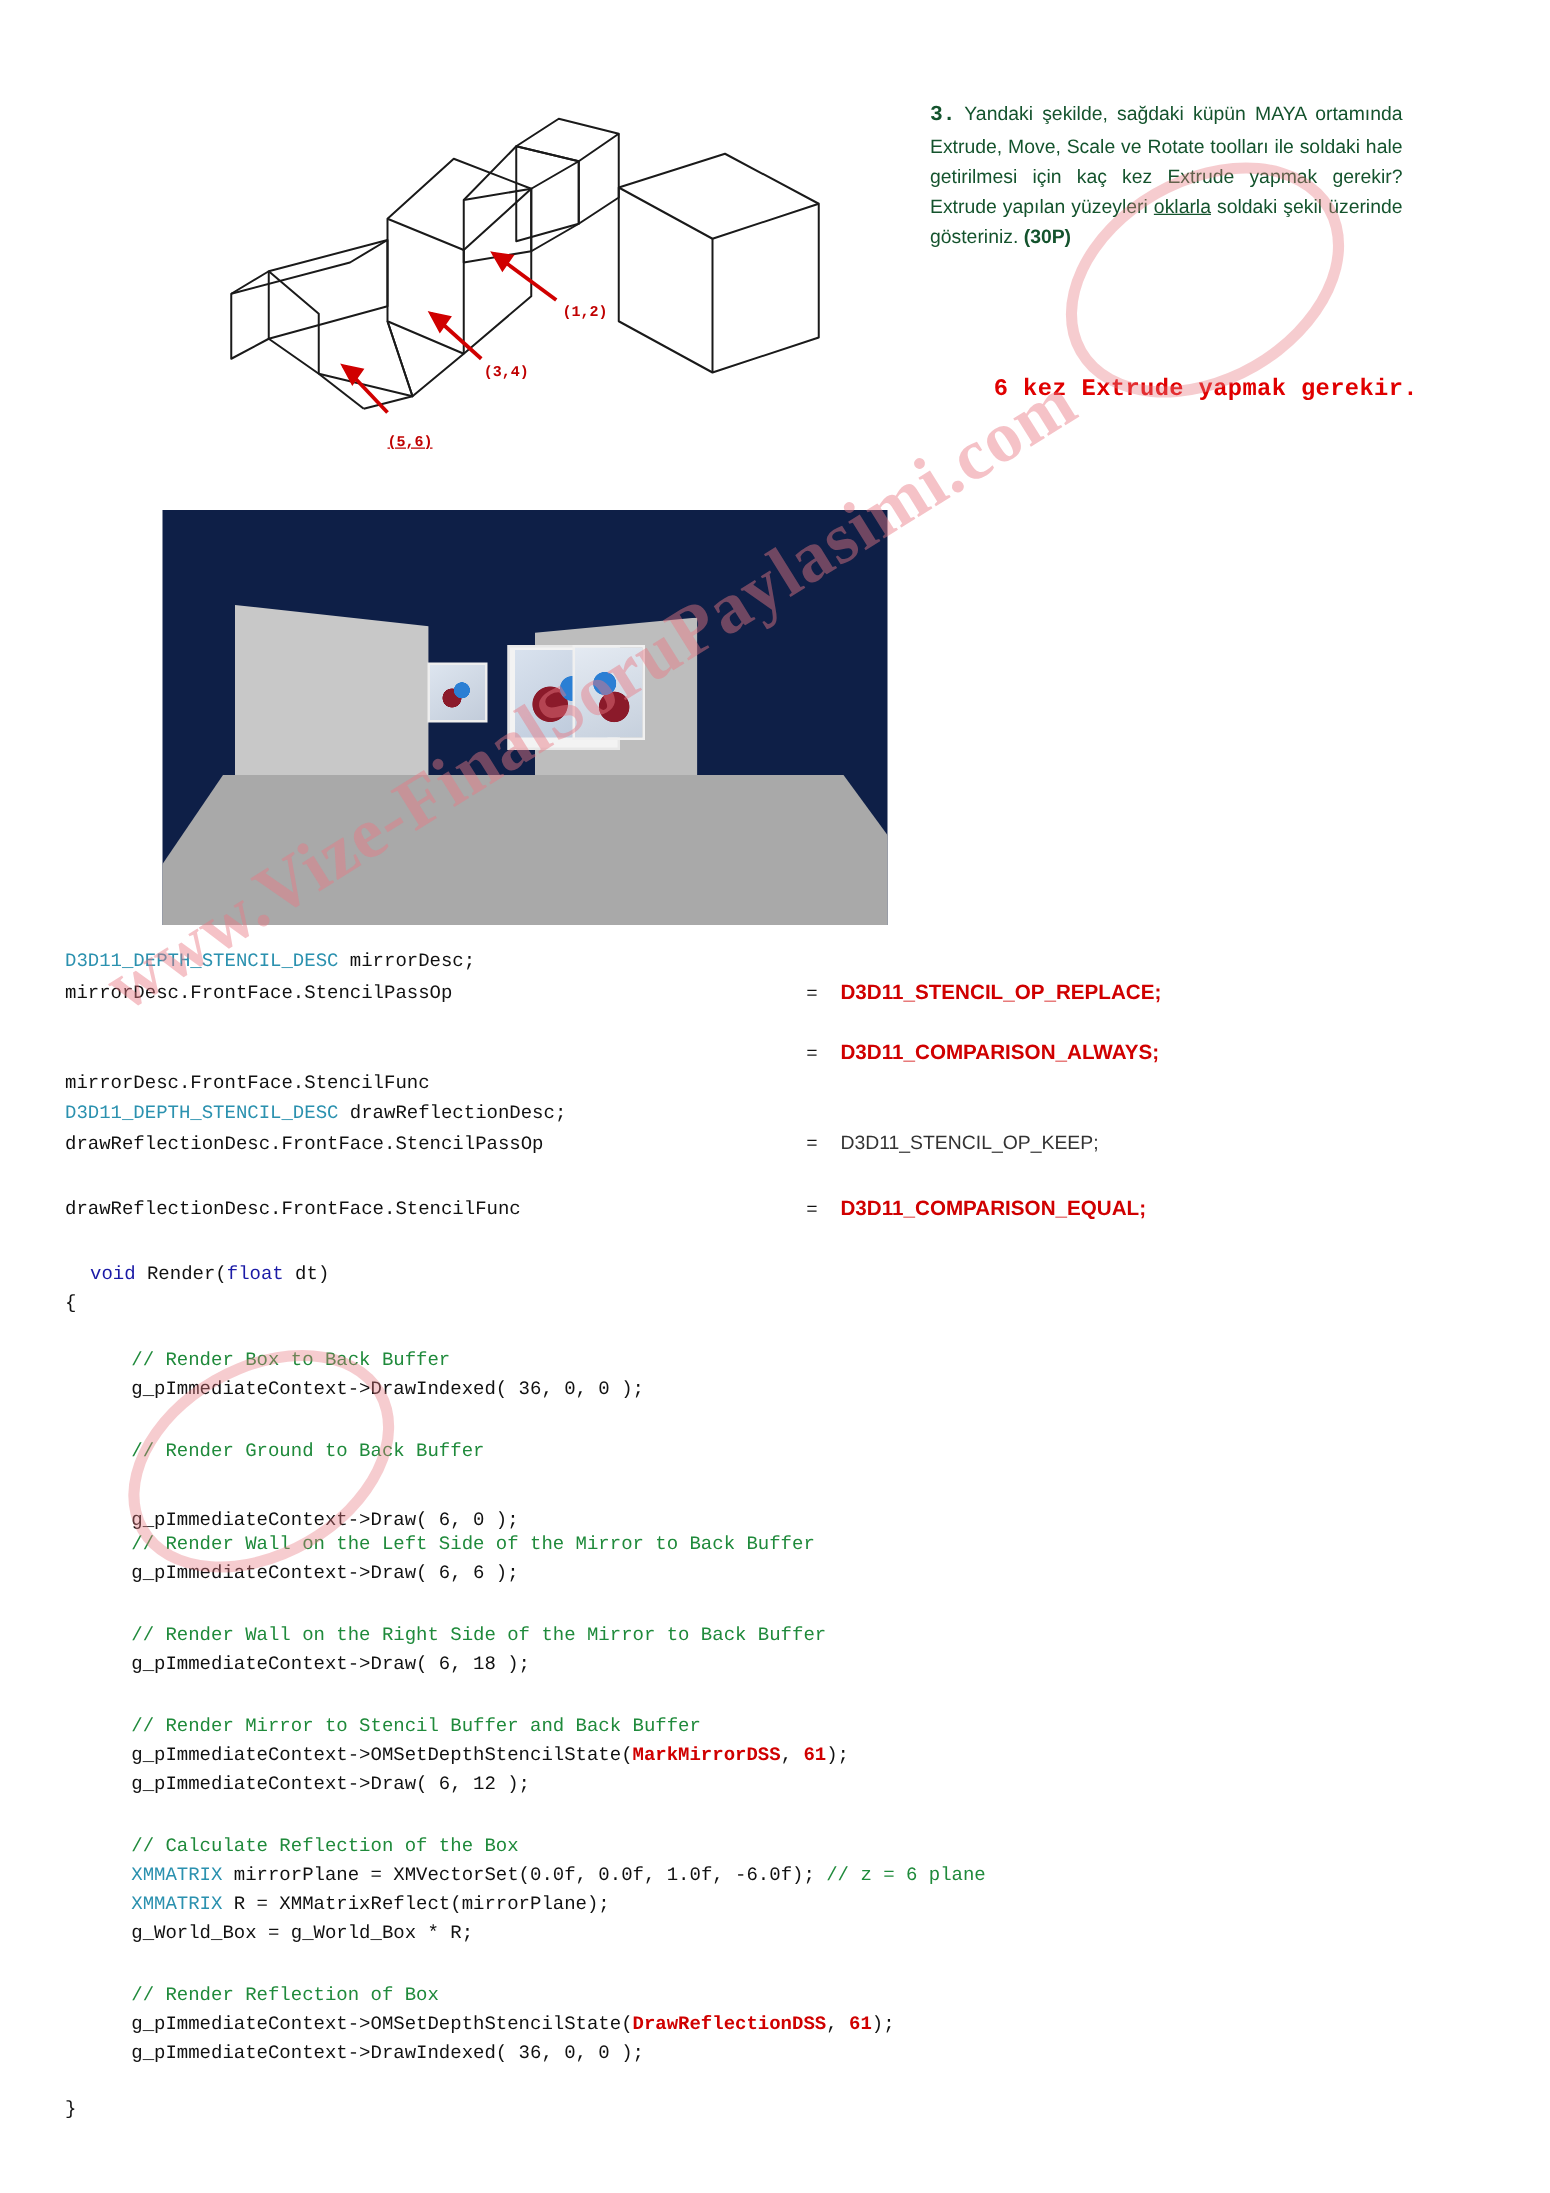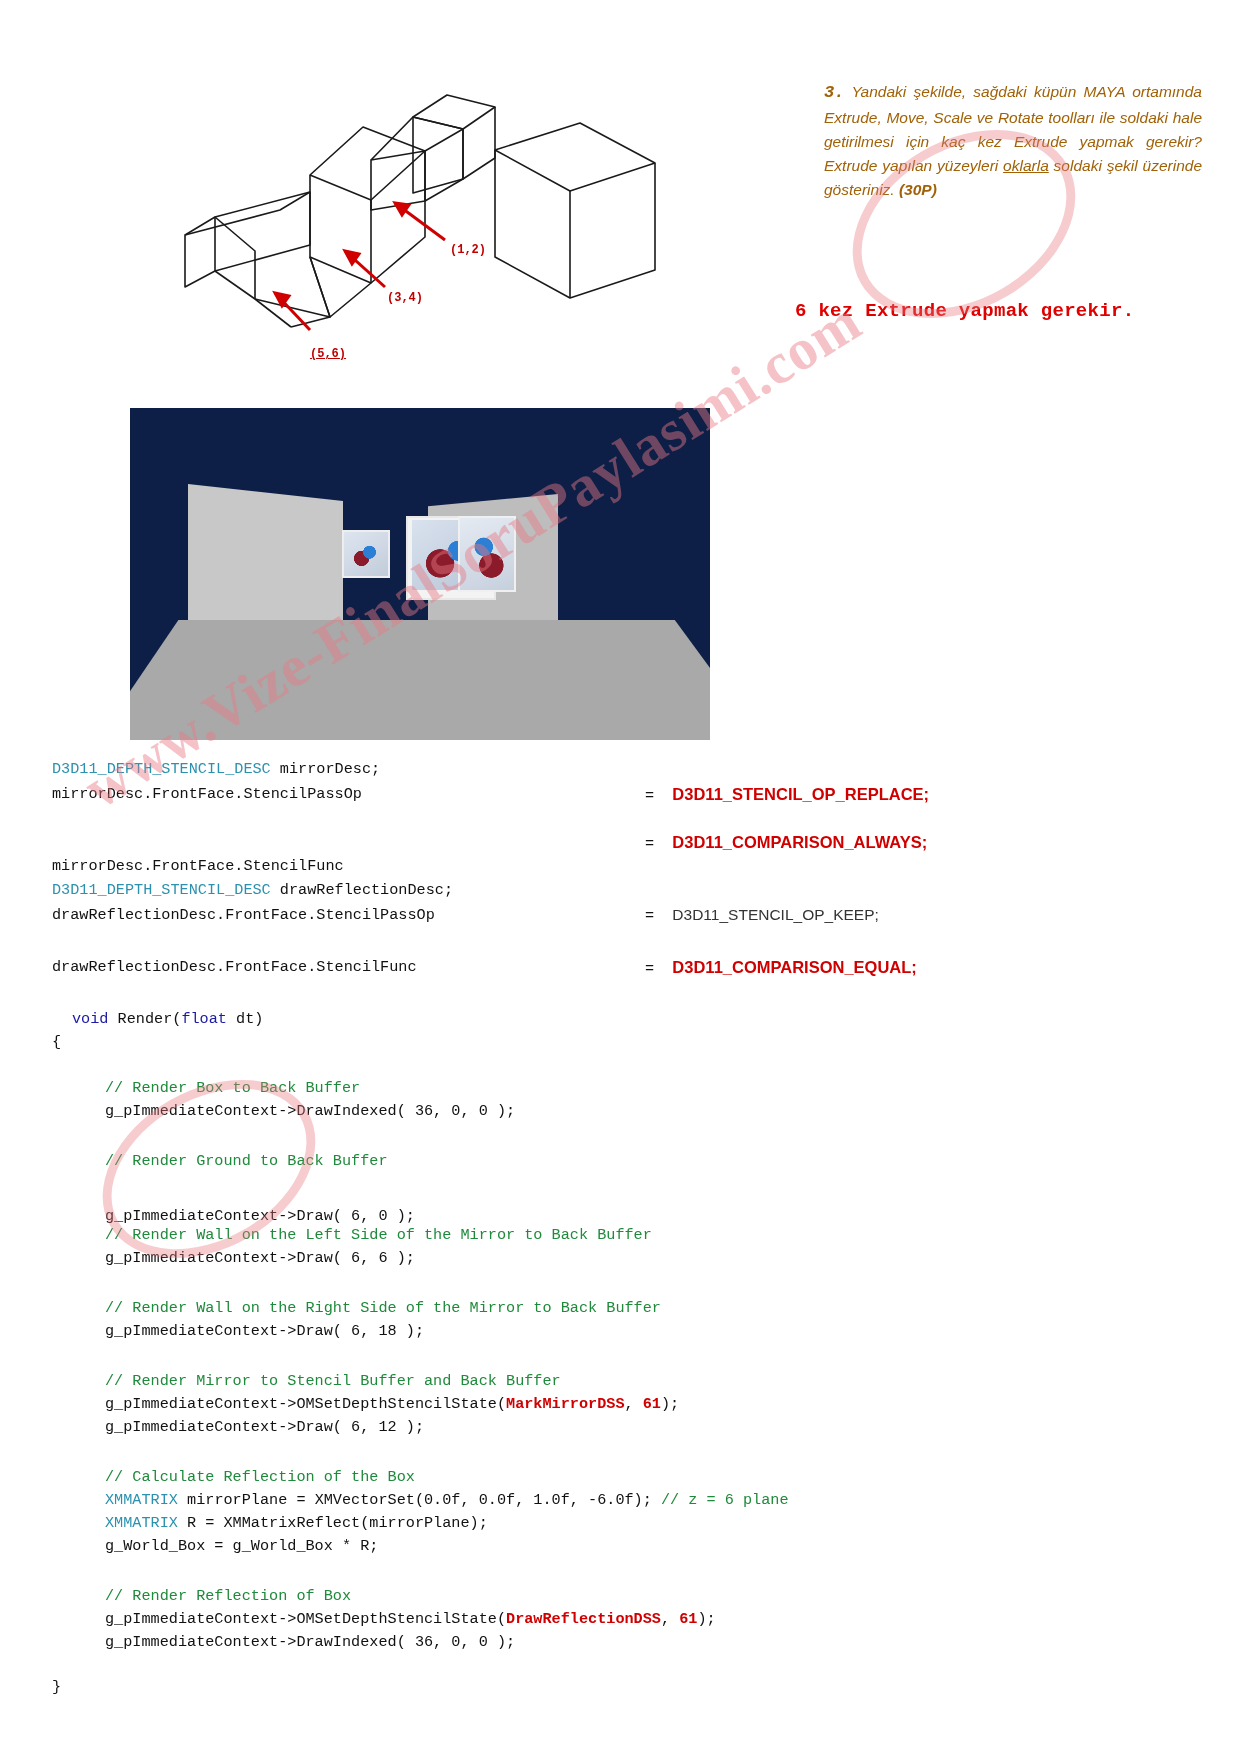--- a/index.html
+++ b/index.html
@@ -63,28 +63,27 @@
     position: absolute;
     color: #c00000;
     font-size: 12px;
     font-family: "Liberation Mono", monospace;
     font-weight: bold;
   }
 
   
   .q3 {
     position: absolute;
-    left: 824px;
+    left: 744px;
     top: 80px;
     width: 378px;
     font-size: 15.5px;
     line-height: 1.55;
-    color: #a16207;
+    color: #14532d;
     text-align: justify;
-    font-style: italic;
   }
   .q4 {
     position: absolute;
     left: 790px;
     top: 452px;
     width: 378px;
     font-size: 15.5px;
     line-height: 1.55;
     color: #1a1a1a;
     text-align: justify;

